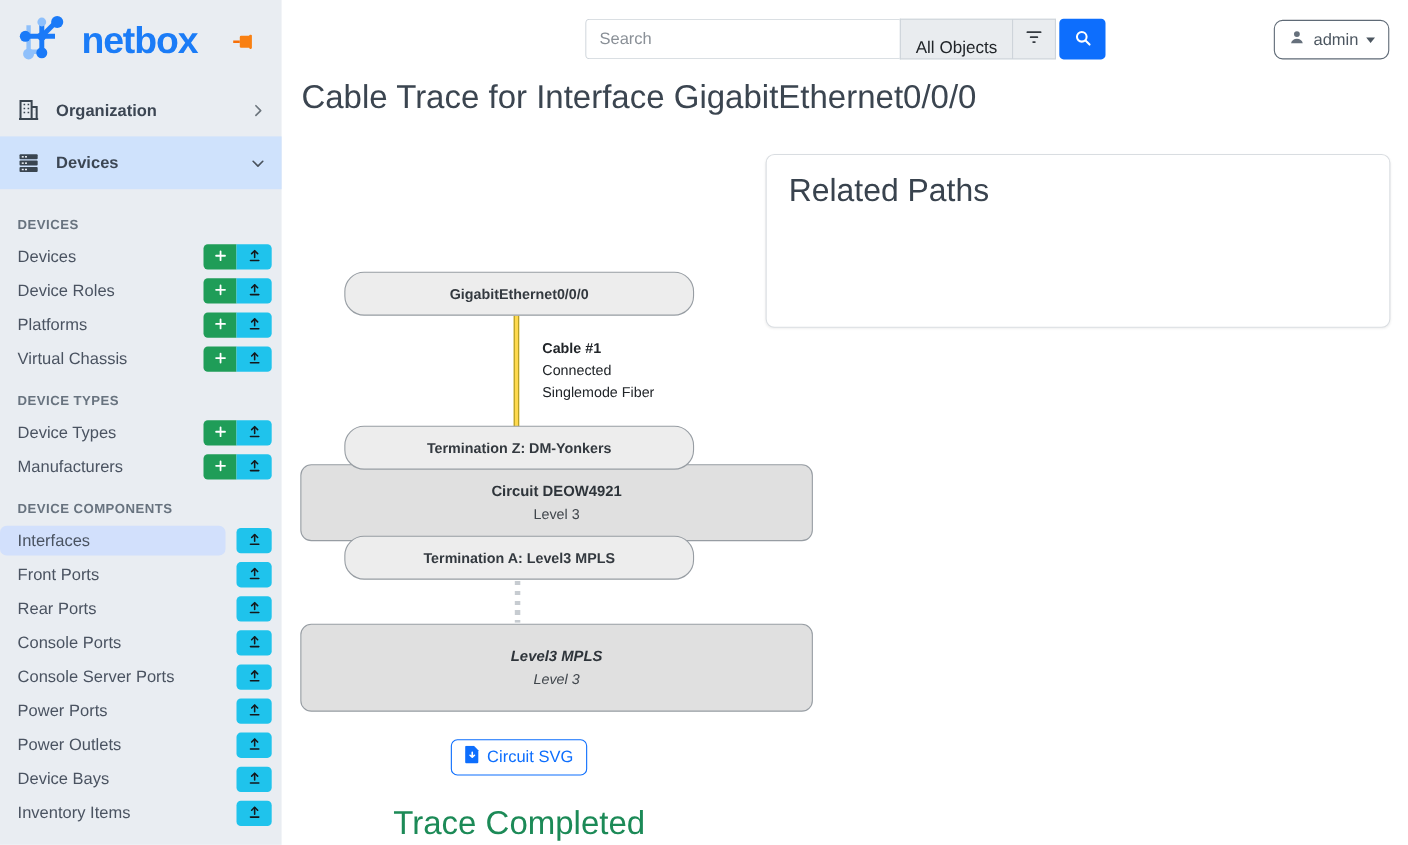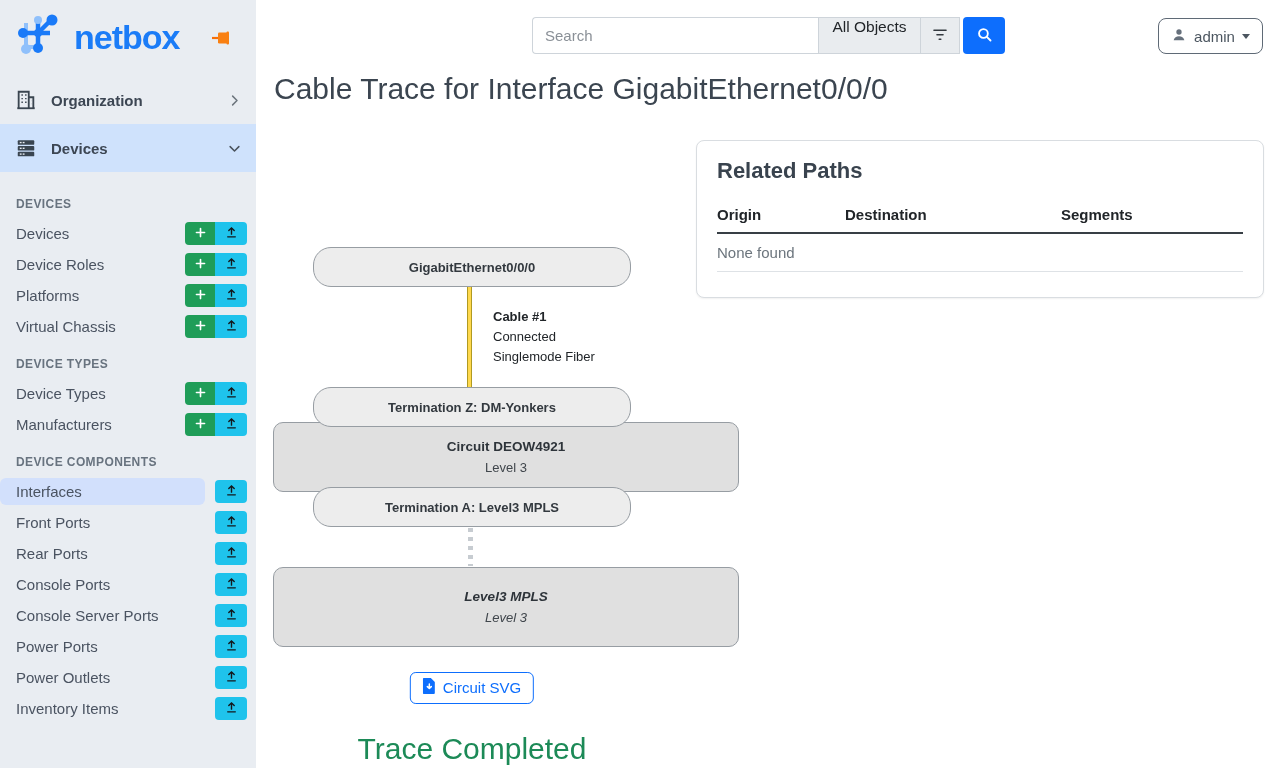--- a/index.html
+++ b/index.html
@@ -40,21 +40,21 @@
   .btn-import { width:32px; background:#1fc3ec; border-radius:0 4px 4px 0; }
   .btn-import.solo { border-radius:4px; }
 
   
   .search-bar { position:absolute; left:532px; top:17px; height:37px; display:flex; }
   .search-input { width:286px; height:37px; border:1px solid #ced4da;
     border-right:none; border-radius:4px 0 0 4px; padding:0 12px; font-size:15px;
     color:#212529; outline:none; font-family:inherit; }
   .search-input::placeholder { color:#8a9097; }
   .scope { width:102px; background:#e9ecef; border:1px solid #ced4da;
-    border-right:none; display:flex; align-items:flex-start; justify-content:center;
+    border-right:none; display:flex; align-items:flex-end; justify-content:center;
     font-size:15.5px; color:#212529; cursor:pointer; }
   .filter-btn { width:40px; background:#e9ecef; border:1px solid #ced4da;
     display:flex; align-items:center; justify-content:center; cursor:pointer; }
   .search-btn { width:42px; height:37px; margin-left:3px; background:#0d6efd;
     border:none; border-radius:4px; display:flex; align-items:center;
     justify-content:center; cursor:pointer; }
   .account-btn { position:absolute; left:1158px; top:18px; width:105px; height:36px;
     border:1px solid #5f6a76; border-radius:8px; background:#fff; display:flex;
     align-items:center; justify-content:center; gap:7px; color:#4c5660;
     font-size:15px; cursor:pointer; }
@@ -99,21 +99,21 @@
     padding:5px 12px 6px; background:#fff; border:1px solid #0d6efd;
     border-radius:6px; color:#0d6efd; font-size:15px; cursor:pointer;
     font-family:inherit; white-space:nowrap; }
   .trace-status { position:absolute; top:572px; width:100%; text-align:center;
     font-size:30px; color:#1c8a57; }
 
   
   .card { position:absolute; left:696px; top:140px; width:568px; height:158px;
     background:#fff; border:1px solid #d9dde1; border-radius:8px;
     box-shadow:0 1px 2px rgba(0,0,0,.06); padding:17px 20px; }
-  .card-title { font-size:22px; font-weight:700; color:#39434e;
+  .card-title { font-size:29px; font-weight:400; color:#39434e;
     margin-bottom:16px; }
   .card table { width:100%; border-collapse:collapse; }
   .card th { text-align:left; font-size:15px; color:#212529; padding:6px 0 9px;
     border-bottom:2px solid #383f45; font-weight:bold; }
   .card th.c1 { width:128px; } .card th.c2 { width:216px; }
   .card td { font-size:15px; color:#6c757d; padding:10px 0;
     border-bottom:1px solid #dee2e6; }
 </style>
 </head>
 <body>
@@ -378,20 +378,32 @@
           <button class="sb-btn btn-import solo">
             <span><svg width="13" height="13" viewBox="0 0 24 24" fill="none" stroke="#14181c" stroke-width="2.6" stroke-linecap="round" stroke-linejoin="round">
                 <path d="M12 15V4"></path>
                 <polyline points="7,8.5 12,3.5 17,8.5"></polyline>
                 <path d="M5 20h14"></path>
               </svg></span>
           </button>
         </span>
       </div>
       <div class="menu-row">
+        <span class="mlabel">Device Bays</span>
+        <span class="btn-group">
+          <button class="sb-btn btn-import solo">
+            <span><svg width="13" height="13" viewBox="0 0 24 24" fill="none" stroke="#14181c" stroke-width="2.6" stroke-linecap="round" stroke-linejoin="round">
+                <path d="M12 15V4"></path>
+                <polyline points="7,8.5 12,3.5 17,8.5"></polyline>
+                <path d="M5 20h14"></path>
+              </svg></span>
+          </button>
+        </span>
+      </div>
+      <div class="menu-row">
         <span class="mlabel">Inventory Items</span>
         <span class="btn-group">
           <button class="sb-btn btn-import solo">
             <span><svg width="13" height="13" viewBox="0 0 24 24" fill="none" stroke="#14181c" stroke-width="2.6" stroke-linecap="round" stroke-linejoin="round">
                 <path d="M12 15V4"></path>
                 <polyline points="7,8.5 12,3.5 17,8.5"></polyline>
                 <path d="M5 20h14"></path>
               </svg></span>
           </button>
         </span>
@@ -477,27 +489,13 @@
       </svg>
     </span>
     <span>Circuit SVG</span>
   </button>
 
   <div class="trace-status">Trace Completed</div>
 </div>
 
 <div class="card">
   <div class="card-title">Related Paths</div>
-  <table>
-    <thead>
-      <tr>
-        <th class="c1">Origin</th>
-        <th class="c2">Destination</th>
-        <th>Segments</th>
-      </tr>
-    </thead>
-    <tbody>
-      <tr>
-        <td colspan="3">None found</td>
-      </tr>
-    </tbody>
-  </table>
 </div>
 
 </body></html>

